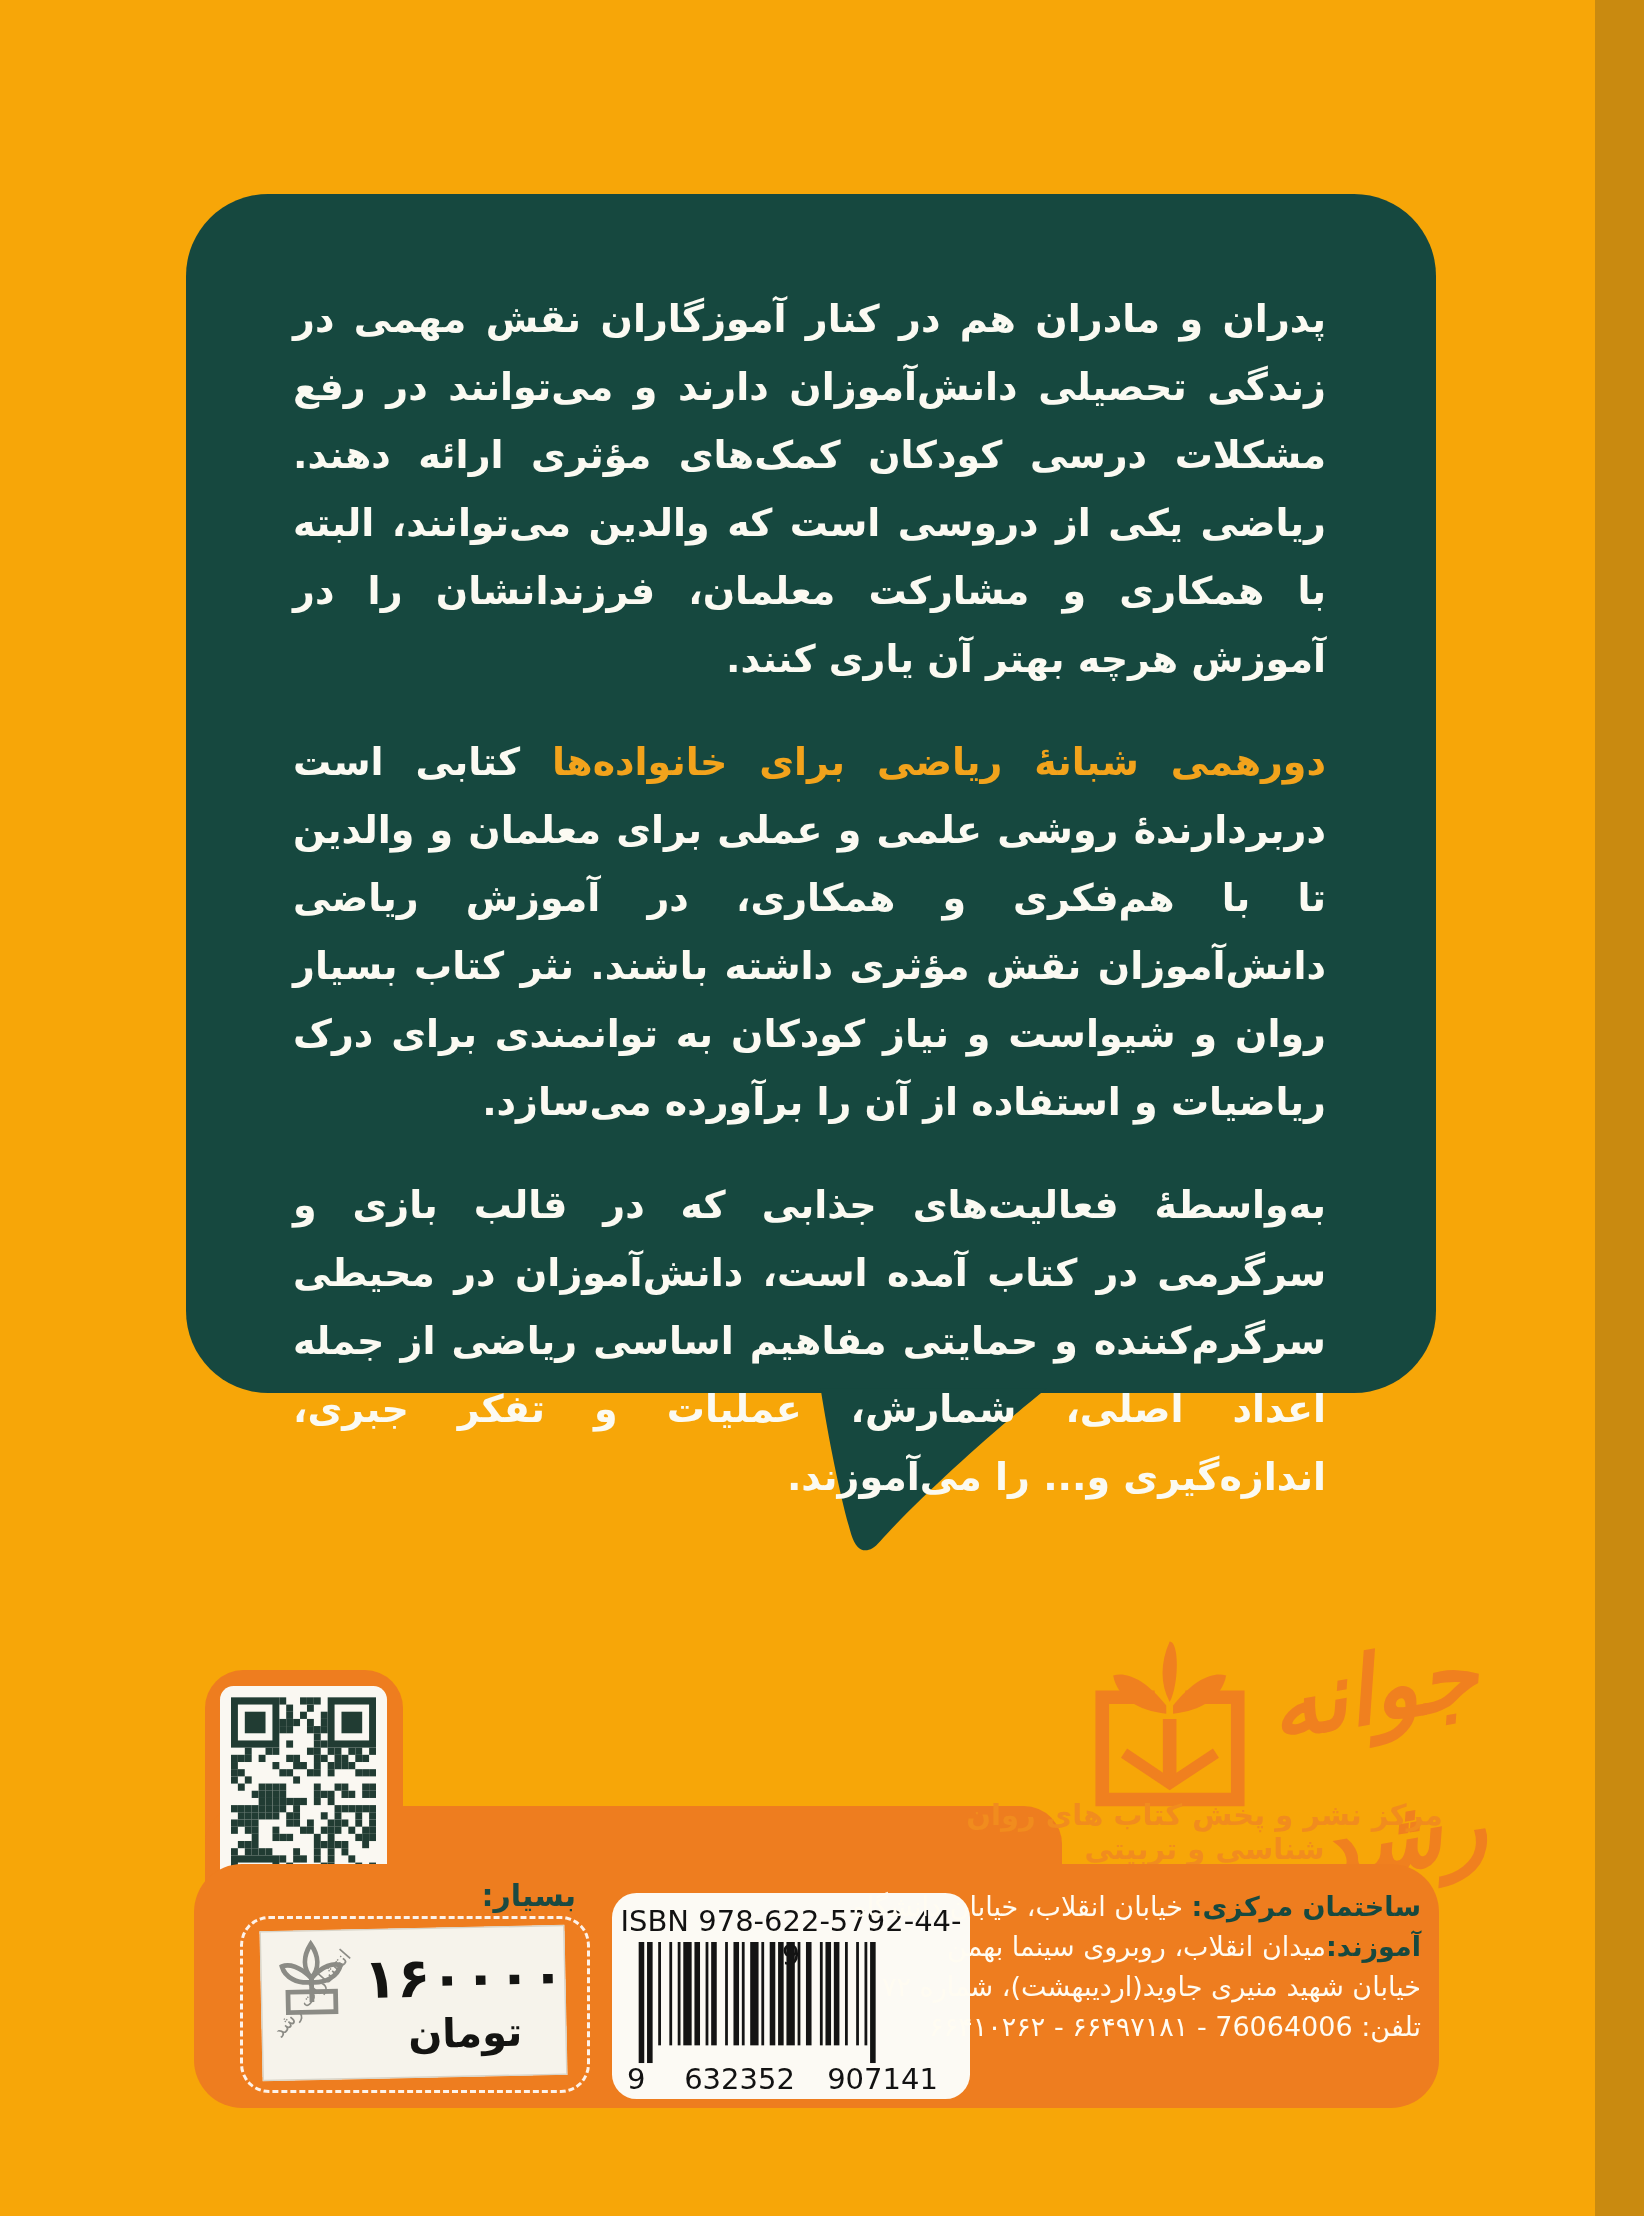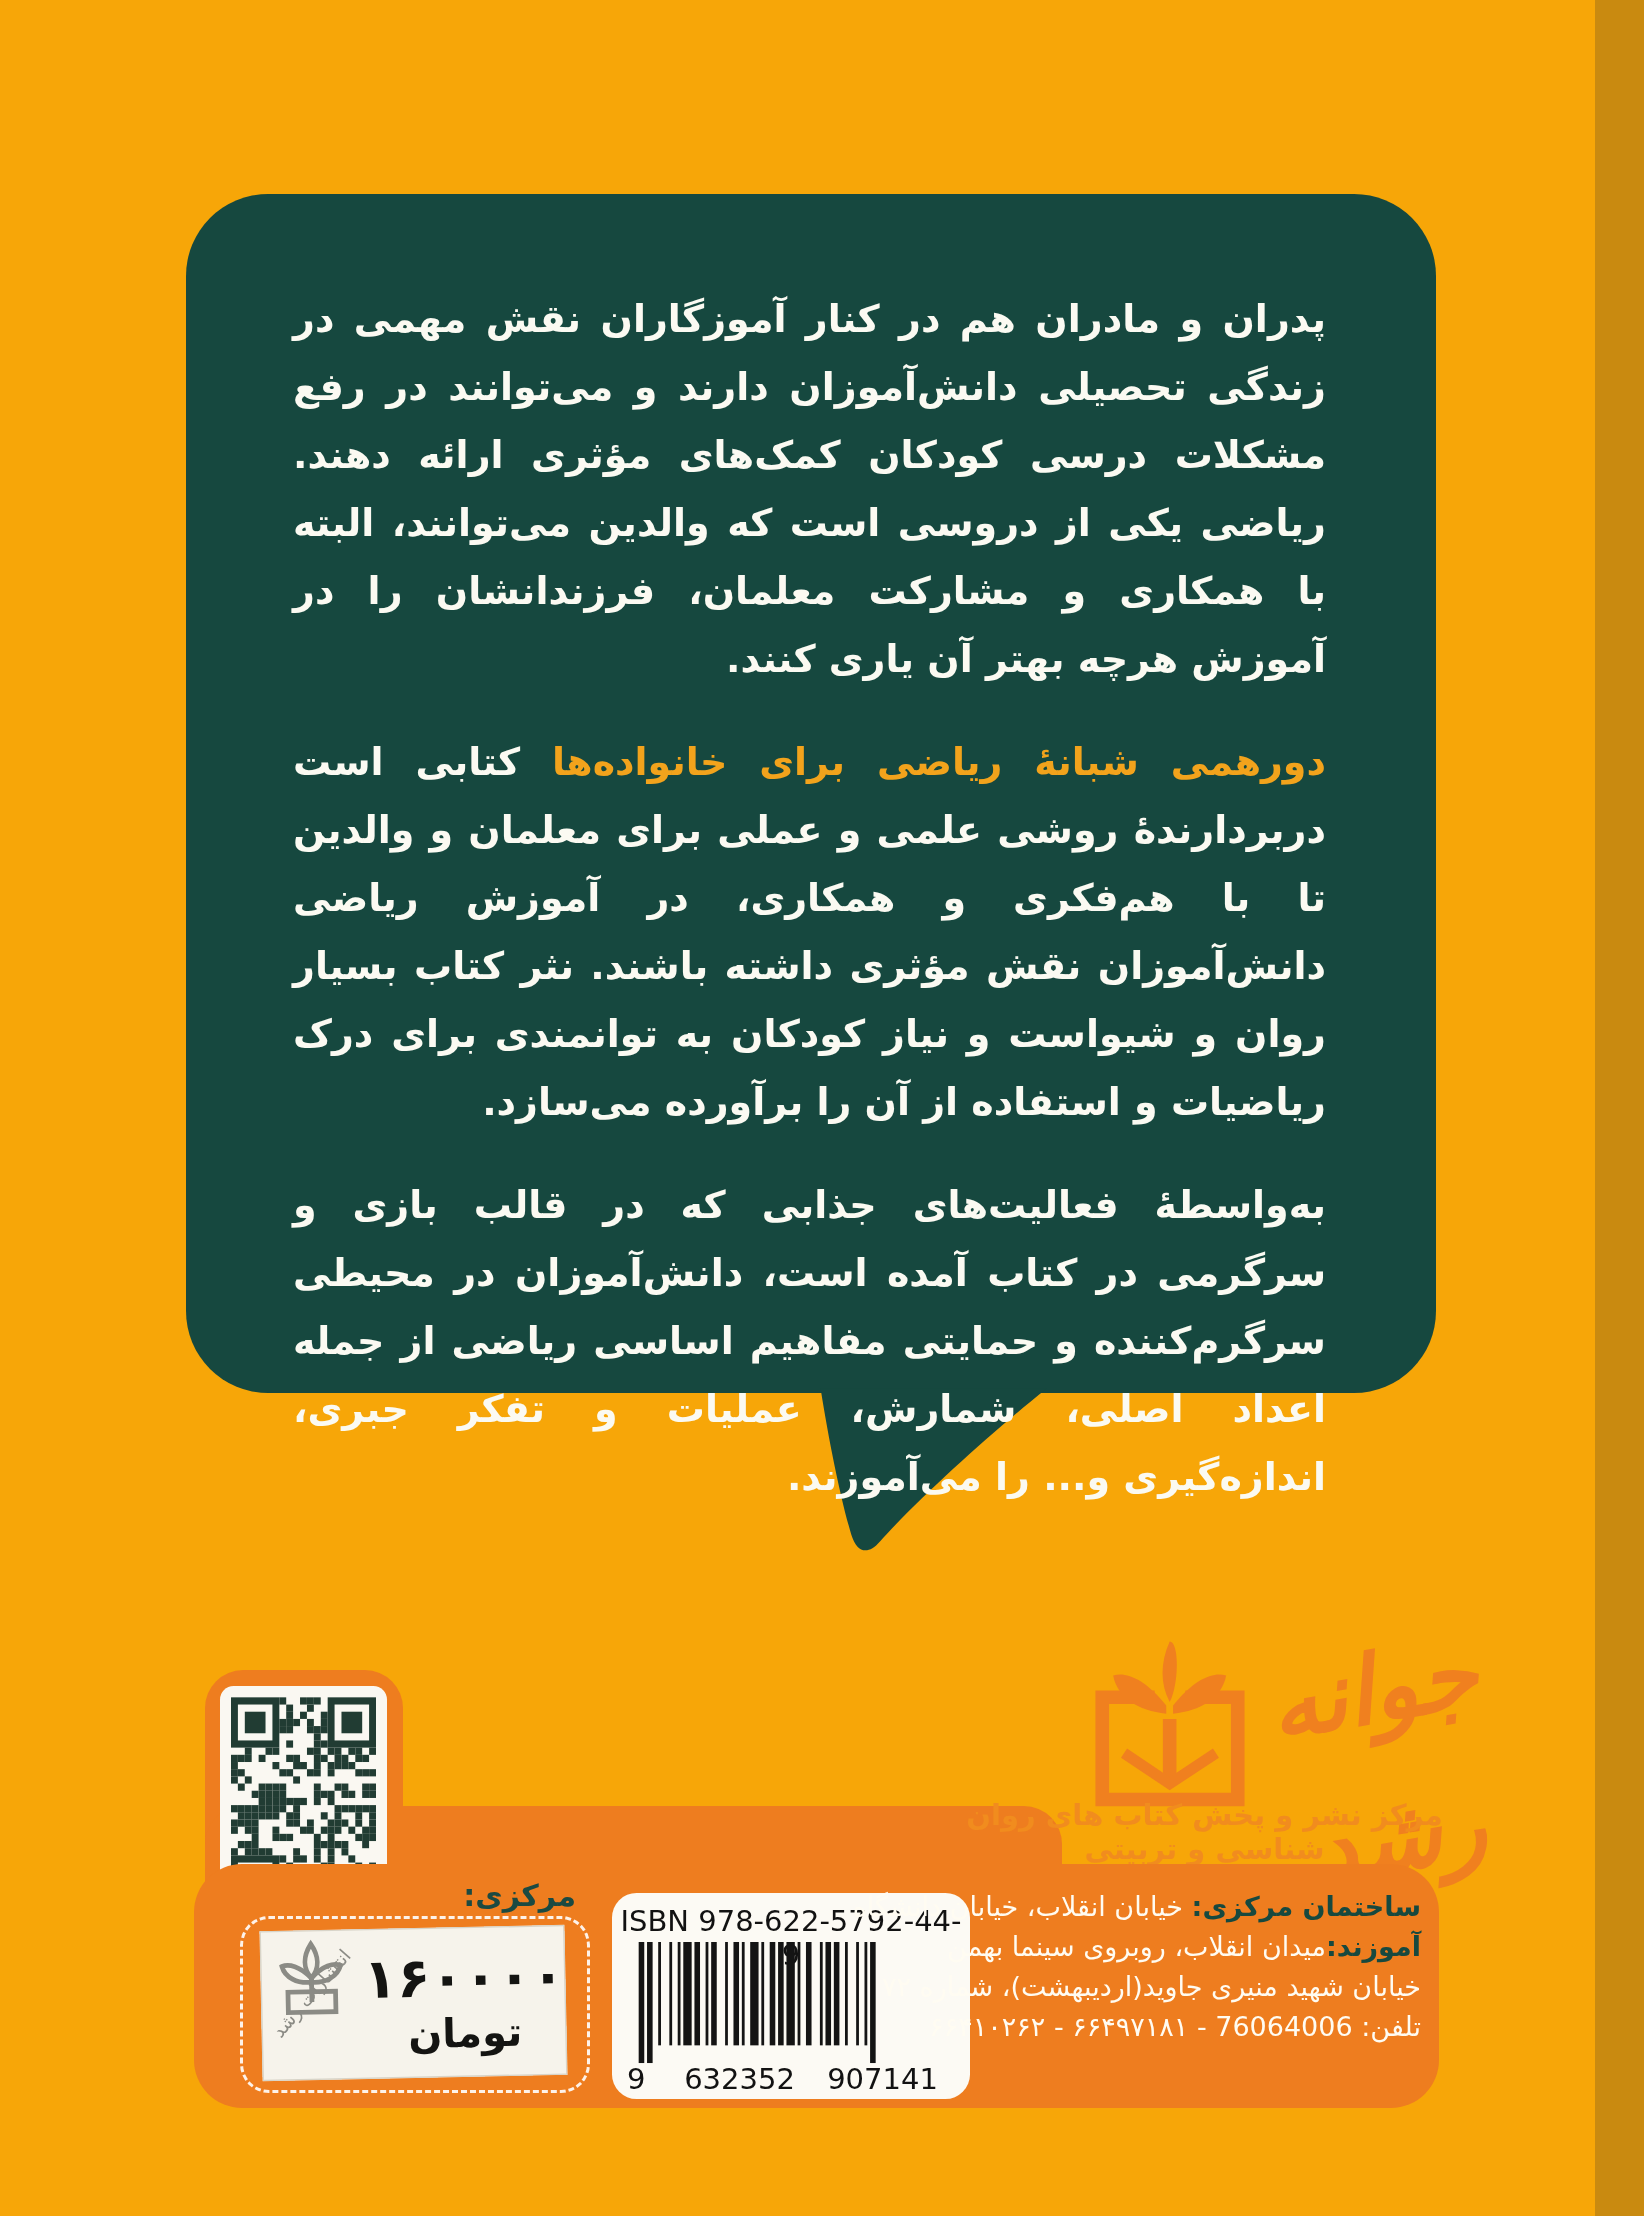--- a/index.html
+++ b/index.html
@@ -329,21 +329,21 @@
     <g fill="#F0801F">
       <path d="M117,6 C103,38 103,68 117,95 C131,68 131,6 117,6 Z"></path>
       <path d="M112,100 C80,60 52,50 34,56 C40,88 70,108 112,112 Z"></path>
       <path d="M122,100 C154,60 182,50 200,56 C194,88 164,108 122,112 Z"></path>
     </g>
   </svg>
   <div class="calli">جوانه رشد</div>
   <div class="tagline">مرکز نشر و پخش کتاب های روان شناسی و تربیتی</div>
 
   <div class="bar">
-    <div class="price-label">مرکزی:</div>
+    <div class="price-label">بسیار:</div>
 
     <div class="dashed-box">
       <div class="sticker">
         <div class="price-col">
           <div class="price-value">۱۶۰۰۰۰</div>
           <div class="price-unit">تومان</div>
         </div>
         <div class="gray-col">
           <svg width="102" height="82" viewBox="0 0 150 120">
             <g fill="none" stroke="#8B8B85" stroke-width="7">

